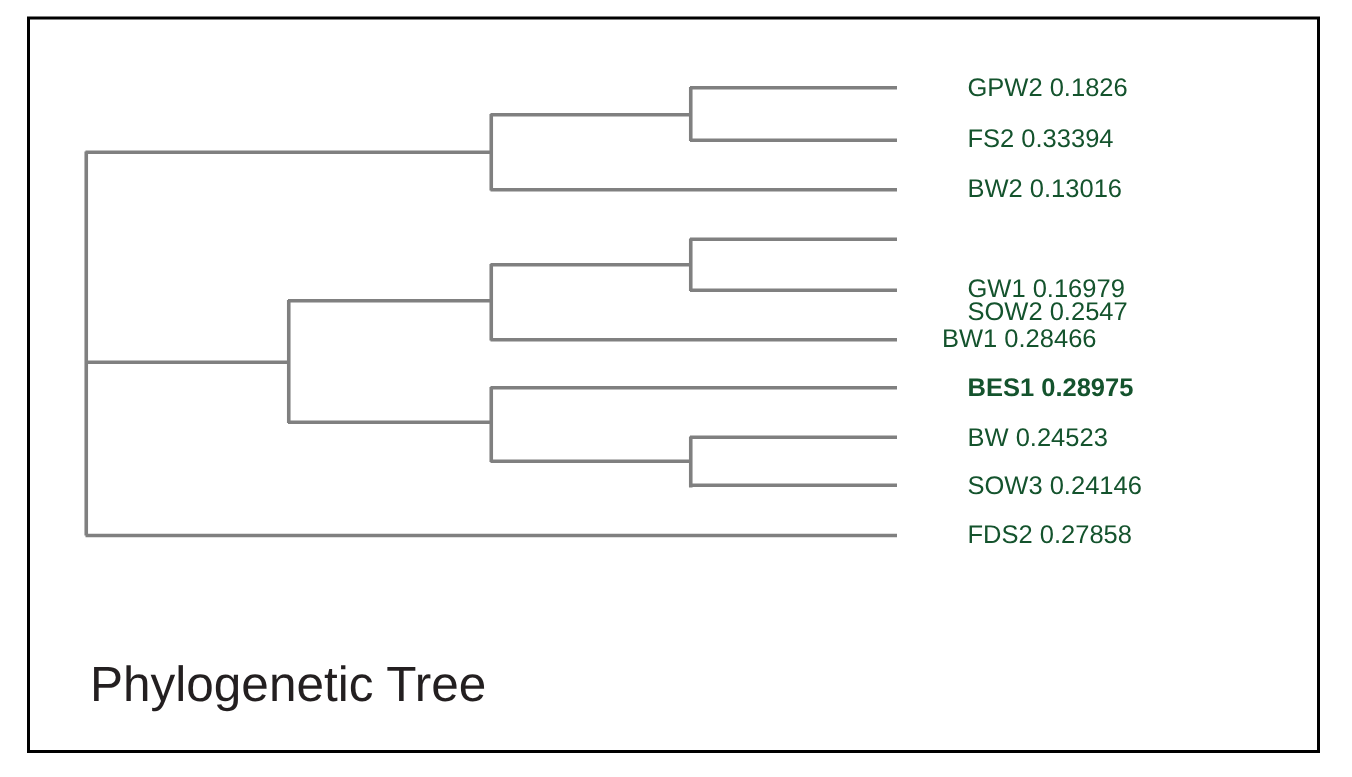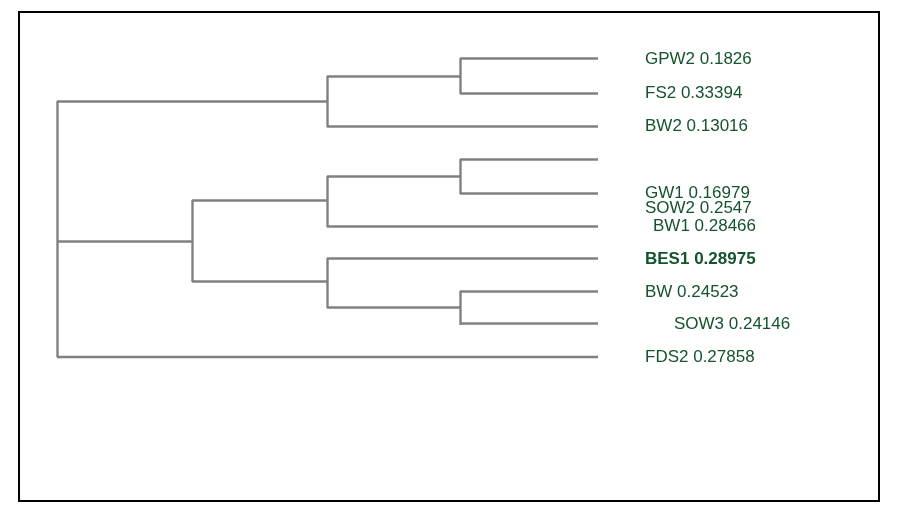--- a/index.html
+++ b/index.html
@@ -108,20 +108,21 @@
       <line x1="460" y1="323.5" x2="598" y2="323.5"></line>
 
     </g>
   </svg>
 
   <div class="leaf-label" style="left:645px; top:50px;">GPW2 0.1826</div>
   <div class="leaf-label" style="left:645px; top:84px;">FS2 0.33394</div>
   <div class="leaf-label" style="left:645px; top:117px;">BW2 0.13016</div>
   <div class="leaf-label" style="left:645px; top:151px;margin-top:48px;">SOW2 0.2547</div>
   <div class="leaf-label" style="left:645px; top:184px;">GW1 0.16979</div>
-  <div class="leaf-label" style="left:653px; top:217px;">BW1 0.28466</div>
+  <div class="leaf-label" style="left:628px; top:217px;">BW1 0.28466</div>
   <div class="leaf-label" style="left:645px; top:250px;font-weight:bold;">BES1 0.28975</div>
   <div class="leaf-label" style="left:645px; top:283px;text-align:center;">BW 0.24523</div>
-  <div class="leaf-label" style="left:674px; top:315px;">SOW3 0.24146</div>
+  <div class="leaf-label" style="left:645px; top:315px;">SOW3 0.24146</div>
   <div class="leaf-label" style="left:645px; top:348px;">FDS2 0.27858</div>
 
+  <div id="chart-title">Phylogenetic Tree</div>
 
 </div>
 
 </body></html>

